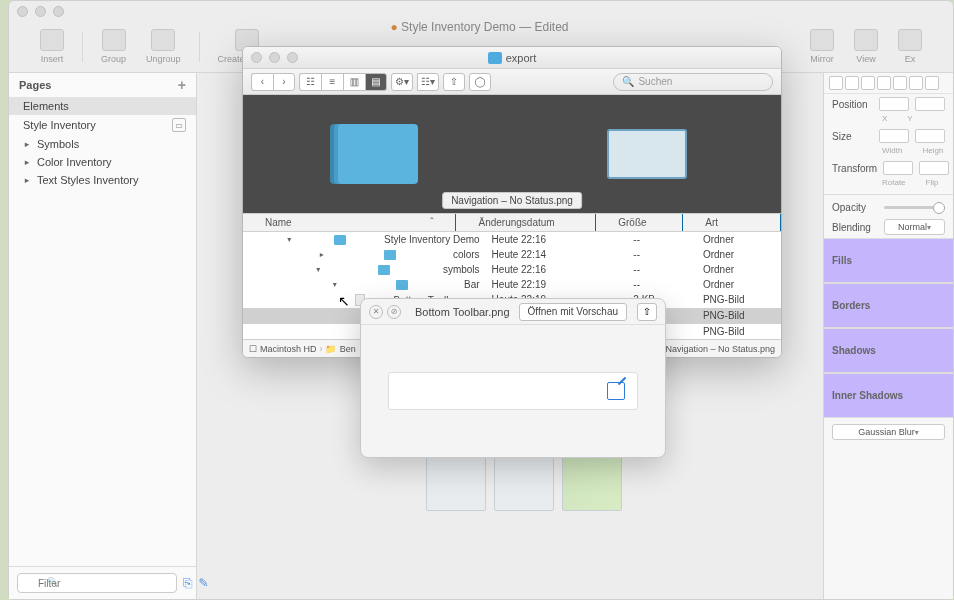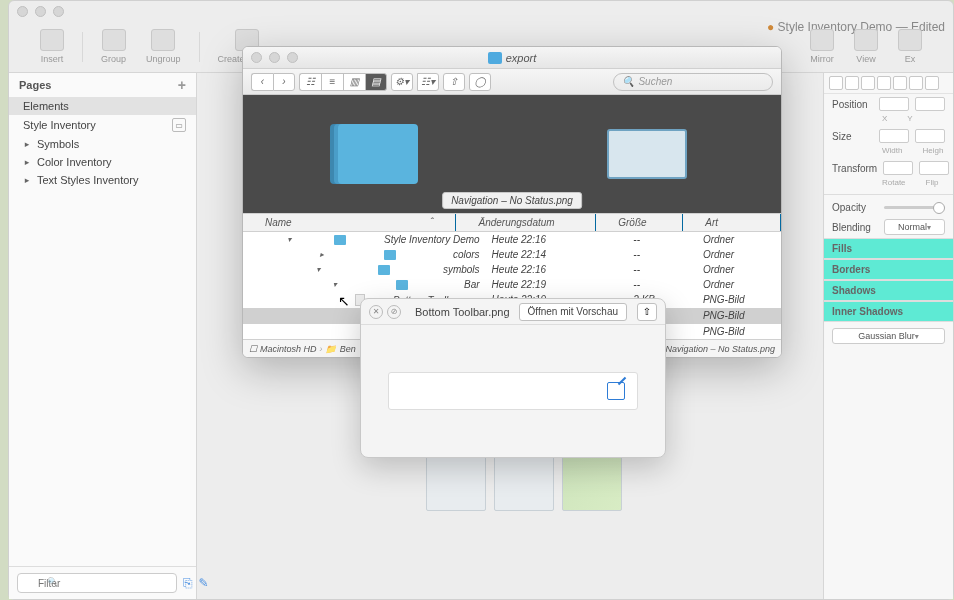--- a/index.html
+++ b/index.html
@@ -3,21 +3,21 @@
 <meta charset="utf-8">
 <style>
 * { margin: 0; padding: 0; box-sizing: border-box; font-family: -apple-system, "Helvetica Neue", Arial, sans-serif; }
 body { width: 954px; height: 600px; background: #d2dcc3; position: relative; overflow: hidden; }
 
 
 .app-window { position: absolute; left: 8px; top: 0; right: 0; bottom: 0; background: #ededed; border: 1px solid #d0d0d0; border-radius: 6px; }
 .titlebar { height: 20px; display: flex; align-items: center; padding: 0 8px; }
 .traffic-lights { display: flex; gap: 7px; }
 .traffic-light { width: 11px; height: 11px; border-radius: 50%; background: #d6d6d6; border: 0.5px solid #c0c0c0; }
-.window-title { flex: 1; text-align: right; font-size: 12px; color: #888; margin-left: -50px; margin-top: 32px; }
+.window-title { flex: 1; text-align: center; font-size: 12px; color: #888; margin-left: -50px; margin-top: 32px; }
 .window-title .dot { color: #d08a3a; }
 
 
 .app-toolbar { height: 52px; display: flex; align-items: center; padding: 0 25px; border-bottom: 1px solid #d6d6d6; gap: 8px; }
 .tool-btn { display: flex; flex-direction: column; align-items: center; gap: 3px; padding: 2px 6px; }
 .tool-btn .icon { width: 24px; height: 22px; background: #dedede; border: 1px solid #c8c8c8; border-radius: 3px; }
 .tool-btn .label { font-size: 9px; color: #999; }
 .tool-sep { width: 1px; height: 30px; background: #d8d8d8; margin: 0 4px; }
 .tool-spacer { flex: 1; }
 
@@ -36,28 +36,28 @@
 .mini-icon { width: 14px; height: 14px; color: #4a90e2; font-size: 12px; }
 
 
 .right-panel { position: absolute; right: 0; top: 72px; width: 130px; bottom: 0; background: #f7f7f7; border-left: 1px solid #d6d6d6; padding: 0; font-size: 10px; color: #555; }
 .align-bar { display: flex; padding: 3px 5px; gap: 2px; border-bottom: 1px solid #e3e3e3; }
 .align-bar span { width: 14px; height: 14px; border: 1px solid #c8c8c8; border-radius: 2px; background: #fff; }
 .prop-row { display: flex; align-items: center; padding: 3px 8px; gap: 6px; }
 .prop-row .lbl { width: 46px; font-size: 10px; }
 .prop-row input { width: 30px; height: 14px; border: 1px solid #ccc; border-radius: 2px; font-size: 9px; padding: 0 2px; }
 .sub-labels { display: flex; padding: 0 8px 3px 58px; gap: 20px; font-size: 8px; color: #aaa; }
-.section-hdr { background: #5eead4; border-top: 1px solid #ddd; border-bottom: 1px solid #ddd; padding: 4px 8px; font-size: 10px; font-weight: 600; color: #666; }
+.section-hdr { background: #c4b5fd; border-top: 1px solid #ddd; border-bottom: 1px solid #ddd; padding: 16px 8px; font-size: 10px; font-weight: 600; color: #666; }
 .slider { flex: 1; height: 3px; background: #ccc; border-radius: 2px; position: relative; }
 .slider::after { content: ""; position: absolute; right: 0; top: -4px; width: 10px; height: 10px; background: #fff; border: 1px solid #aaa; border-radius: 50%; }
 .dropdown { flex: 1; height: 16px; border: 1px solid #ccc; border-radius: 3px; background: #fff; font-size: 9px; padding: 0 4px; display: flex; align-items: center; justify-content: center; }
 .dropdown::after { content: "▾"; color: #888; font-size: 8px; }
 
 
-.finder { position: absolute; left: 242px; top: 46px; width: 540px; height: 312px; background: #fff; border: 1px solid #b8b8b8; border-radius: 6px; box-shadow: 0 12px 40px rgba(0,0,0,0.25); display: flex; flex-direction: column; overflow: hidden; font-style: italic; }
+.finder { position: absolute; left: 242px; top: 46px; width: 540px; height: 312px; background: #fff; border: 1px solid #b8b8b8; border-radius: 6px; box-shadow: 0 12px 40px rgba(0,0,0,0.25); display: flex; flex-direction: column; overflow: hidden; }
 .finder-title { height: 22px; display: flex; align-items: center; justify-content: center; background: linear-gradient(#f5f5f5,#e6e6e6); border-bottom: 1px solid #d0d0d0; position: relative; }
 .finder-title .traffic-lights { position: absolute; left: 8px; }
 .finder-title .folder-icon { width: 14px; height: 12px; background: #4faadf; border-radius: 2px; margin-right: 4px; }
 .finder-title .title-text { font-size: 11px; color: #555; display: flex; align-items: center; }
 .finder-toolbar { height: 26px; display: flex; align-items: center; padding: 0 8px; gap: 4px; background: linear-gradient(#f5f5f5,#e9e9e9); border-bottom: 1px solid #ccc; }
 .tb-btn { height: 18px; min-width: 22px; border: 1px solid #c0c0c0; border-radius: 3px; background: #fff; font-size: 10px; display: flex; align-items: center; justify-content: center; color: #666; }
 .tb-btn.active { background: #5a5a5a; color: #fff; }
 .tb-group { display: flex; }
 .tb-group .tb-btn { border-radius: 0; border-right: none; }
 .tb-group .tb-btn:first-child { border-radius: 3px 0 0 3px; }

